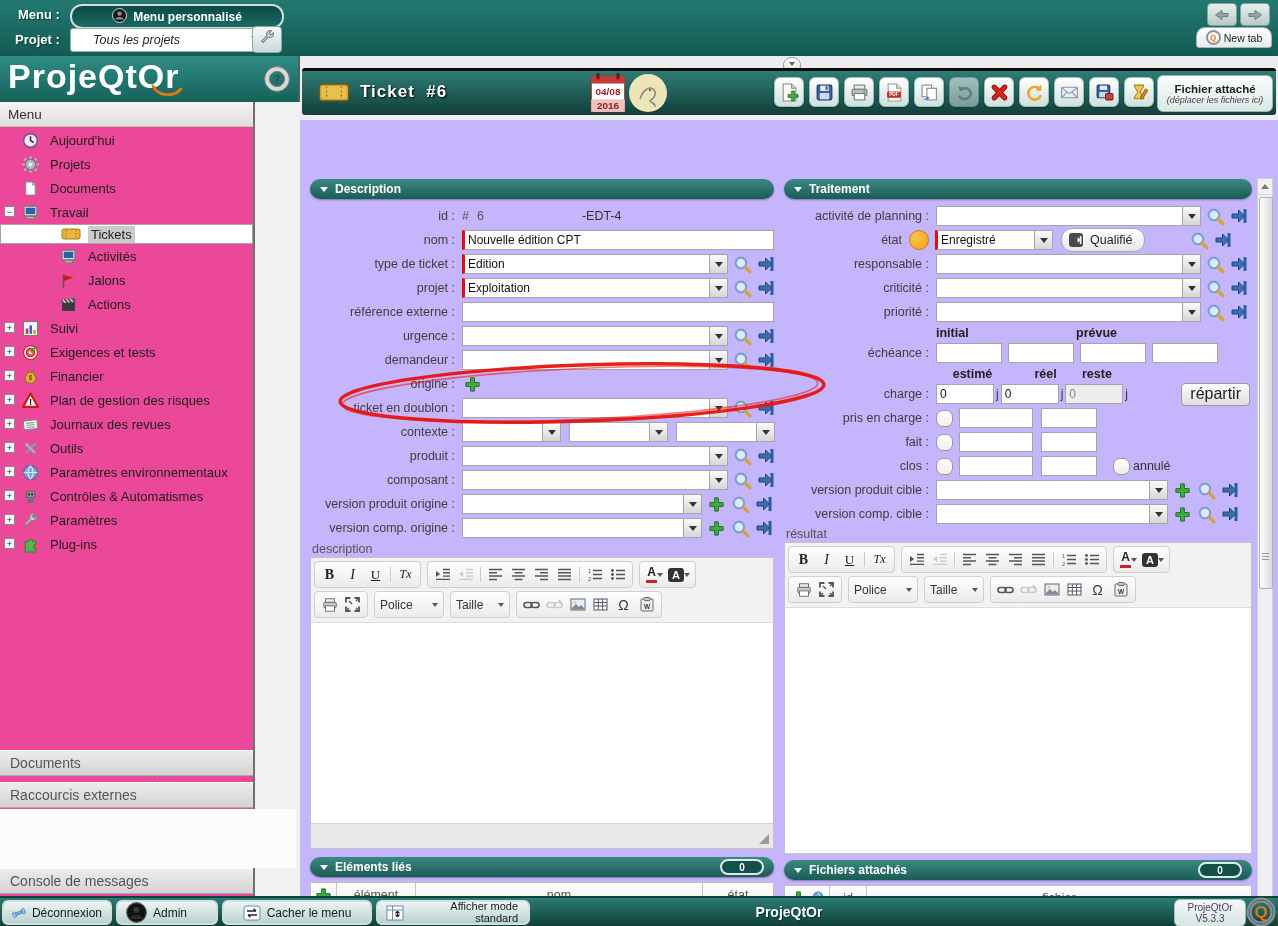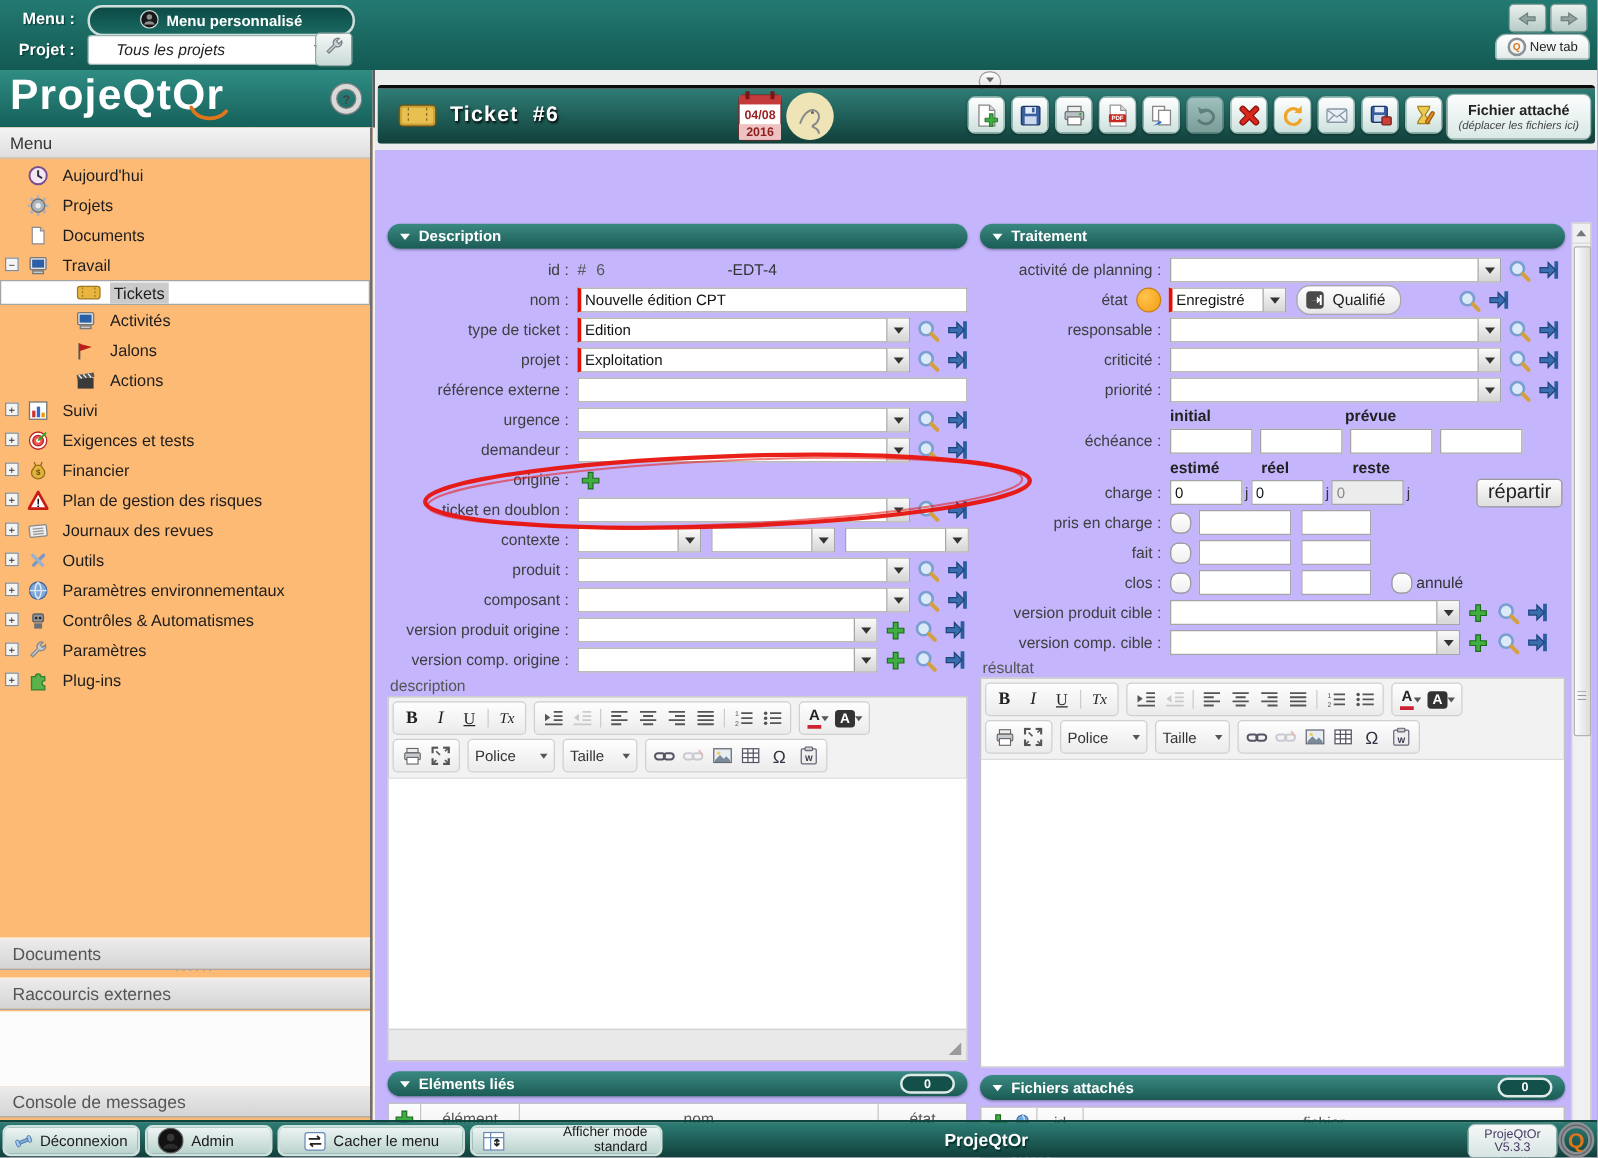--- a/index.html
+++ b/index.html
@@ -25,21 +25,21 @@
     font-size:10.5px;color:#222;}
   .qmini{width:11px;height:11px;border-radius:50%;border:2px solid #8c9297;color:#e0761c;font-weight:bold;font-size:8px;
     display:flex;align-items:center;justify-content:center;line-height:1;}
   .carr{width:0;height:0;border:4px solid transparent;border-top:5px solid #444;}
   
   .logoarea{left:0;top:56px;width:298px;height:46px;background:linear-gradient(#2f8d84,#16605a);border-right:2px solid #5c5c5c;}
   .logotext{position:absolute;left:8px;top:1px;color:#fff;font-size:34px;font-weight:bold;letter-spacing:1px;}
   .logoswoosh{position:absolute;left:150px;top:28px;}
   .helpring{position:absolute;right:8px;top:10px;}
   
-  .sidebar{left:0;top:102px;width:298px;height:794px;background:#fdba74;border-right:2px solid #6f6f6f;box-sizing:border-box;}
+  .sidebar{left:0;top:102px;width:255px;height:794px;background:#ec4899;border-right:2px solid #6f6f6f;box-sizing:border-box;}
   .menuhdr{height:24px;background:linear-gradient(#f4f4f4,#dedede);border-bottom:1px solid #c2c2c2;
     display:flex;align-items:center;padding-left:8px;font-size:13.5px;color:#333;}
   .tree{position:absolute;left:0;top:26px;width:100%;}
   .titem{position:relative;height:24px;display:flex;align-items:center;cursor:pointer;}
   .titem .xpand{position:absolute;left:4px;top:6px;width:11px;height:11px;border:1px solid #8a8a8a;background:#f4f4f4;
     font-size:9px;line-height:10px;text-align:center;color:#333;box-sizing:border-box;}
   .titem .ticon{display:inline-flex;width:20px;height:18px;align-items:center;justify-content:center;margin-right:7px;}
   .titem .tlabel{font-size:13px;color:#1d1d1d;padding:1px 3px;}
   .titem.sel .tlabel{background:#cbcbcb;}
   .sbpanel{position:absolute;left:0;width:100%;height:26px;background:linear-gradient(#ececec,#d4d4d4);
@@ -946,21 +946,21 @@
               <span class="icb goto">
                 <svg width="18" height="18" viewBox="0 0 18 18">
                   <rect x="13.5" y="2" width="3" height="14" fill="#2a5d9e"></rect>
                   <path d="M2 7h6.5V3l6 6-6 6v-4H2z" fill="#3a6cb0" stroke="#1d4678"></path>
                 </svg>
               </span>
           </div>
           <div class="frow">
             <span class="flabel" style="width:118px;">état</span>
             <span class="statedot"></span>
-            <div class="sel req" style="width:94px;margin-left:6px;justify-content:flex-end;">
+            <div class="sel req" style="width:118px;margin-left:6px;justify-content:flex-end;">
                 <span class="val">Enregistré</span>
                 <span class="arr"></span>
               </div>
             <div class="qualbtn">
               <svg width="16" height="16" viewBox="0 0 16 16">
                   <rect x="1" y="1" width="14" height="14" rx="3" fill="#4a4a4a"></rect>
                   <path d="M3.5 8h6V5.2L13 8l-3.5 2.8V8.1z" fill="#fff"></path>
                   <rect x="11.8" y="4" width="1.6" height="8" fill="#fff"></rect>
                 </svg>
               <span>Qualifié</span>
@@ -1040,21 +1040,21 @@
             <span class="hdrmini" style="width:140px;">initial</span>
             <span class="hdrmini">prévue</span>
           </div>
           <div class="frow">
             <span class="flabel">échéance :</span>
             <input class="tin" style="width: 58px; margin-right: 6px;">
             <input class="tin" style="width: 58px; margin-right: 6px;">
             <input class="tin" style="width: 58px; margin-right: 6px;">
             <input class="tin" style="width: 58px;">
           </div>
-          <div class="frow" style="height:17px;">
+          <div class="frow" style="height:17px;text-align:center;">
             <span class="flabel"></span>
             <span class="hdrmini" style="width:73px;">estimé</span>
             <span class="hdrmini" style="width:73px;">réel</span>
             <span class="hdrmini">reste</span>
           </div>
           <div class="frow">
             <span class="flabel">charge :</span>
             <input class="tin" style="width: 50px;" value="0">
               <span class="unitj">j</span>
             <input class="tin" style="width: 50px;" value="0">

